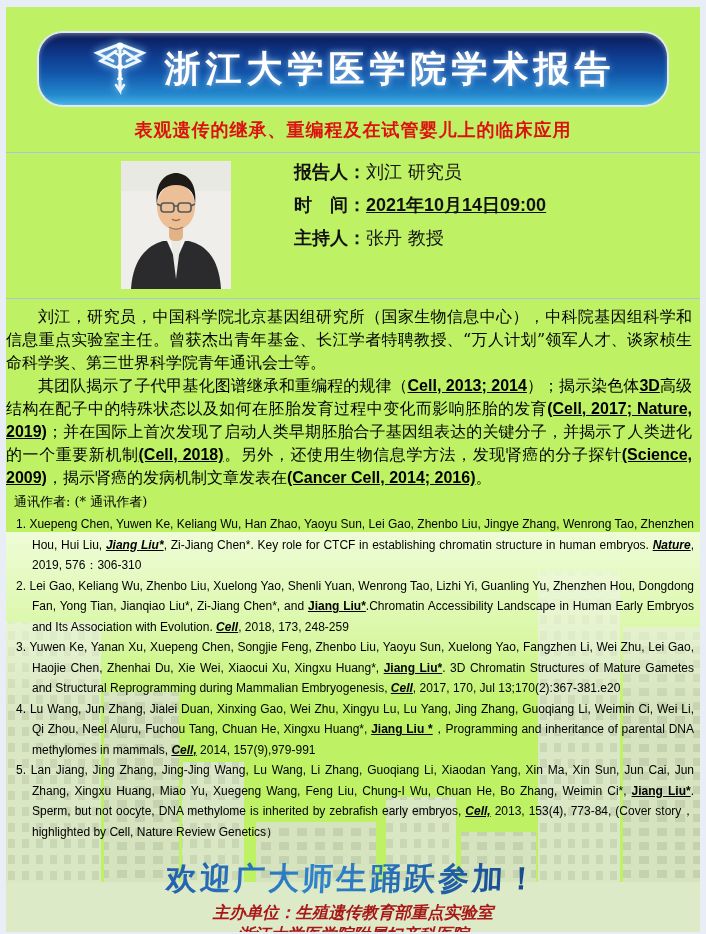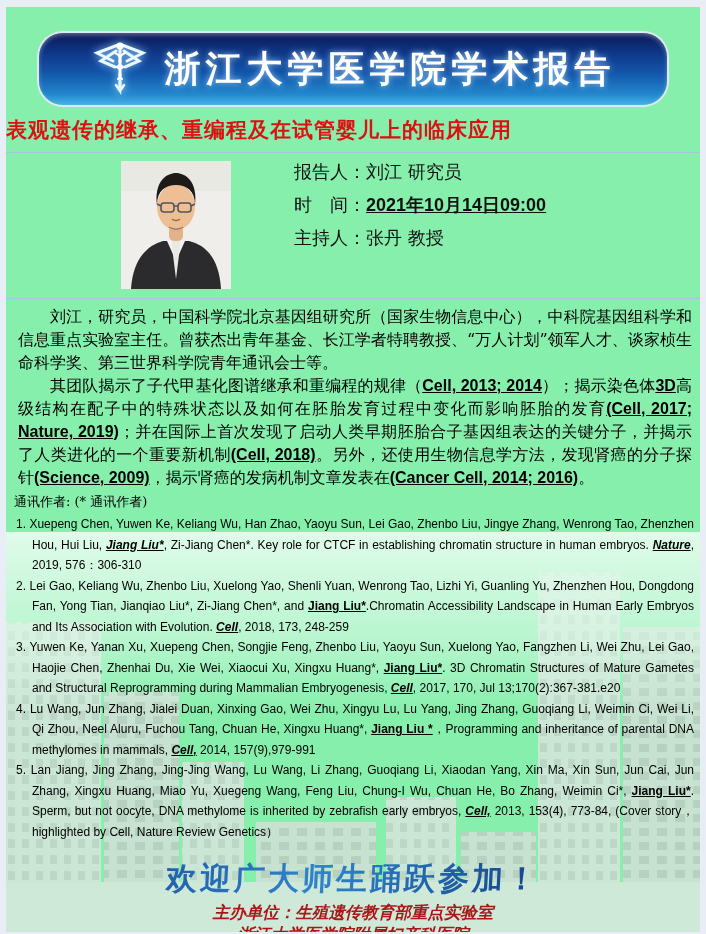--- a/index.html
+++ b/index.html
@@ -5,21 +5,21 @@
   html,body{margin:0;padding:0;}
   body{
     width:706px;height:934px;
     background:#e9eef6;
     font-family:"Liberation Sans","DejaVu Sans",sans-serif;
     overflow:hidden;
     position:relative;
   }
   .poster{
     position:absolute;left:6px;top:7px;right:6px;bottom:2px;
-    background:#86efac;
+    background:#bef264;
     overflow:hidden;
   }
   
   .watermark{
     position:absolute;left:0;right:0;bottom:0;height:400px;
     z-index:0;opacity:.75;pointer-events:none;
   }
   .wm-fade{
     position:absolute;left:0;right:0;top:0;height:180px;
     background:linear-gradient(180deg,#ffffff 0%,rgba(255,255,255,.55) 60%,rgba(255,255,255,0) 100%);
@@ -36,40 +36,40 @@
   }
   .banner-title{
     color:#ffffff;font-size:36px;font-weight:bold;letter-spacing:5px;
     font-family:"DejaVu Sans","Liberation Sans",sans-serif;
     text-shadow:0 0 6px rgba(180,225,255,.8);
     white-space:nowrap;
   }
   .caduceus{filter:drop-shadow(0 0 4px #8fd4ff);flex:0 0 auto;}
   
   .lecture-title{
-    margin-top:10px;
-    color:#dd1111;font-size:21px;font-weight:bold;
+    margin-top:10px;text-align:center;
+    color:#dd1111;font-size:18px;font-weight:bold;
     font-family:"DejaVu Serif","Liberation Serif",serif;
     letter-spacing:1px;line-height:30px;
   }
   .sep{border:none;border-top:1px solid #a9c4de;margin:7px 0 0 0;}
   
   .info-section{position:relative;height:140px;margin-top:5px;}
   .photo{
     position:absolute;left:115px;top:3px;width:110px;height:128px;
     background:#eeeeec;overflow:hidden;
   }
   .info-list{position:absolute;left:288px;top:2px;right:8px;}
   .info-row{display:flex;align-items:baseline;height:33px;
     font-size:18px;color:#111;
     font-family:"DejaVu Serif","Liberation Serif",serif;}
-  .info-label{font-weight:normal;white-space:pre;}
+  .info-label{font-weight:bold;white-space:pre;}
   .info-value{white-space:pre;text-align:right;}
   
-  .bio{margin:6px 8px 0 12px;text-align:justify;
+  .bio{margin:6px 8px 0 0;text-align:justify;
     font-size:16px;line-height:23px;color:#000;
     font-family:"DejaVu Serif","Liberation Serif",serif;}
   .bio p{margin:0;text-indent:2em;}
   .seg-b{font-weight:bold;font-family:"Liberation Sans","DejaVu Sans",sans-serif;text-decoration:underline;}
   .seg-i{font-style:italic;}
   
   .pub-heading{
     margin:4px 0 0 8px;font-size:13px;color:#000;
     font-family:"DejaVu Serif","Liberation Serif",serif;
   }

